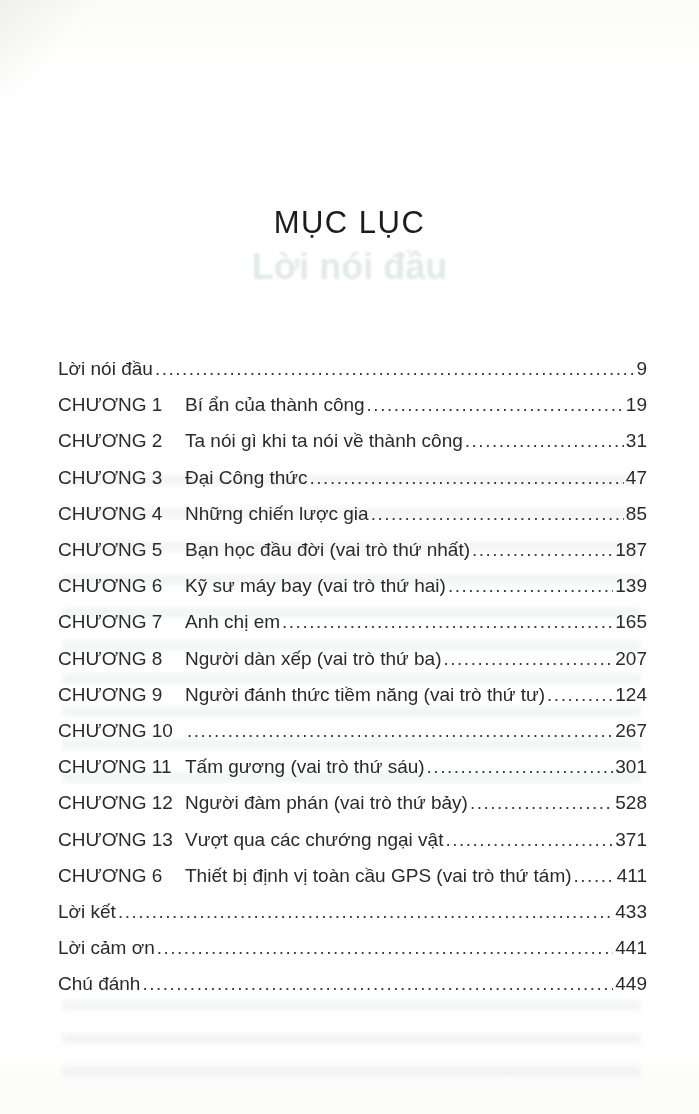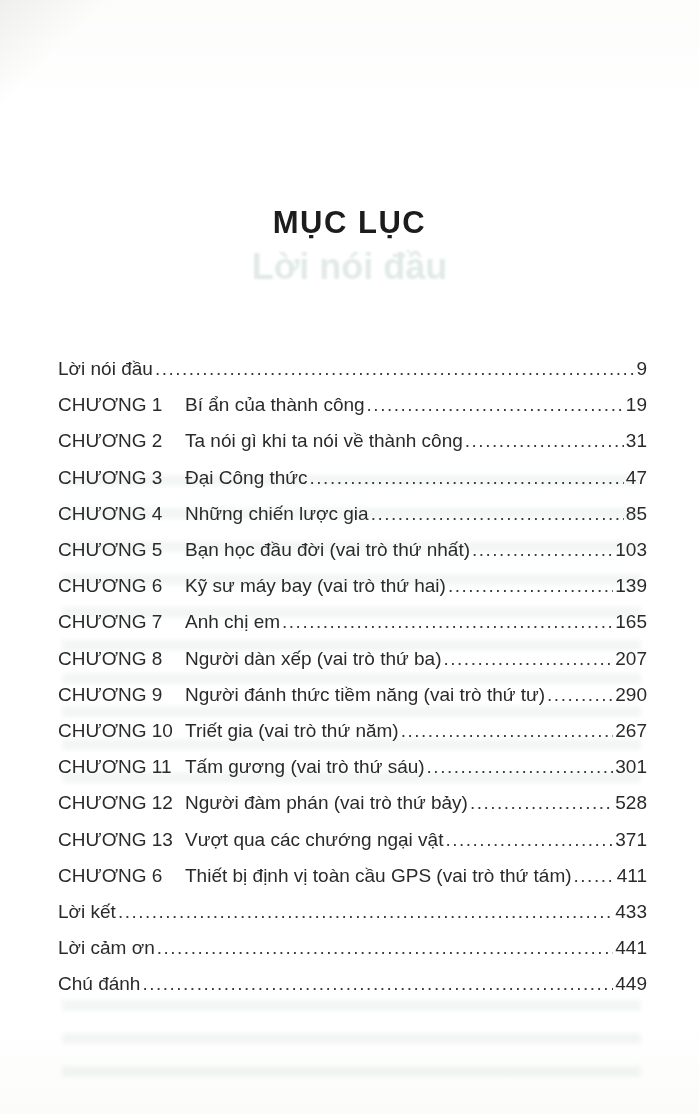--- a/index.html
+++ b/index.html
@@ -22,21 +22,21 @@
       linear-gradient(135deg, rgba(200,200,195,0.25) 0%, rgba(255,255,255,0) 6%),
       linear-gradient(180deg, #fcfcfb 0%, #ffffff 10%, #ffffff 92%, #fbfbfa 100%);
   }
   .book-title {
     position: absolute;
     top: 184px;
     left: 0;
     width: 100%;
     text-align: center;
     font-size: 31px;
-    font-weight: bold;
+    font-weight: normal;
     letter-spacing: 1.5px;
     color: #1c1c1c;
   }
   
   .ghost-heading {
     position: absolute;
     top: 246px;
     left: 0;
     width: 100%;
     text-align: center;
@@ -135,21 +135,21 @@
       <div class="toc-row">
     <span class="toc-chapter">CHƯƠNG 4</span>
     <span class="toc-title">Những chiến lược gia</span>
     <span class="toc-dots">........................................................................................................................................................................................................</span>
     <span class="toc-page">85</span>
   </div>
       <div class="toc-row">
     <span class="toc-chapter">CHƯƠNG 5</span>
     <span class="toc-title">Bạn học đầu đời (vai trò thứ nhất)</span>
     <span class="toc-dots">........................................................................................................................................................................................................</span>
-    <span class="toc-page">103</span>
+    <span class="toc-page">187</span>
   </div>
       <div class="toc-row">
     <span class="toc-chapter">CHƯƠNG 6</span>
     <span class="toc-title">Kỹ sư máy bay (vai trò thứ hai)</span>
     <span class="toc-dots">........................................................................................................................................................................................................</span>
     <span class="toc-page">139</span>
   </div>
       <div class="toc-row">
     <span class="toc-chapter">CHƯƠNG 7</span>
     <span class="toc-title">Anh chị em</span>
@@ -159,25 +159,24 @@
       <div class="toc-row">
     <span class="toc-chapter">CHƯƠNG 8</span>
     <span class="toc-title">Người dàn xếp (vai trò thứ ba)</span>
     <span class="toc-dots">........................................................................................................................................................................................................</span>
     <span class="toc-page">207</span>
   </div>
       <div class="toc-row">
     <span class="toc-chapter">CHƯƠNG 9</span>
     <span class="toc-title">Người đánh thức tiềm năng (vai trò thứ tư)</span>
     <span class="toc-dots">........................................................................................................................................................................................................</span>
-    <span class="toc-page">290</span>
+    <span class="toc-page">124</span>
   </div>
       <div class="toc-row">
     <span class="toc-chapter">CHƯƠNG 10</span>
-    <span class="toc-title">Triết gia (vai trò thứ năm)</span>
     <span class="toc-dots">........................................................................................................................................................................................................</span>
     <span class="toc-page">267</span>
   </div>
       <div class="toc-row">
     <span class="toc-chapter">CHƯƠNG 11</span>
     <span class="toc-title">Tấm gương (vai trò thứ sáu)</span>
     <span class="toc-dots">........................................................................................................................................................................................................</span>
     <span class="toc-page">301</span>
   </div>
       <div class="toc-row">

